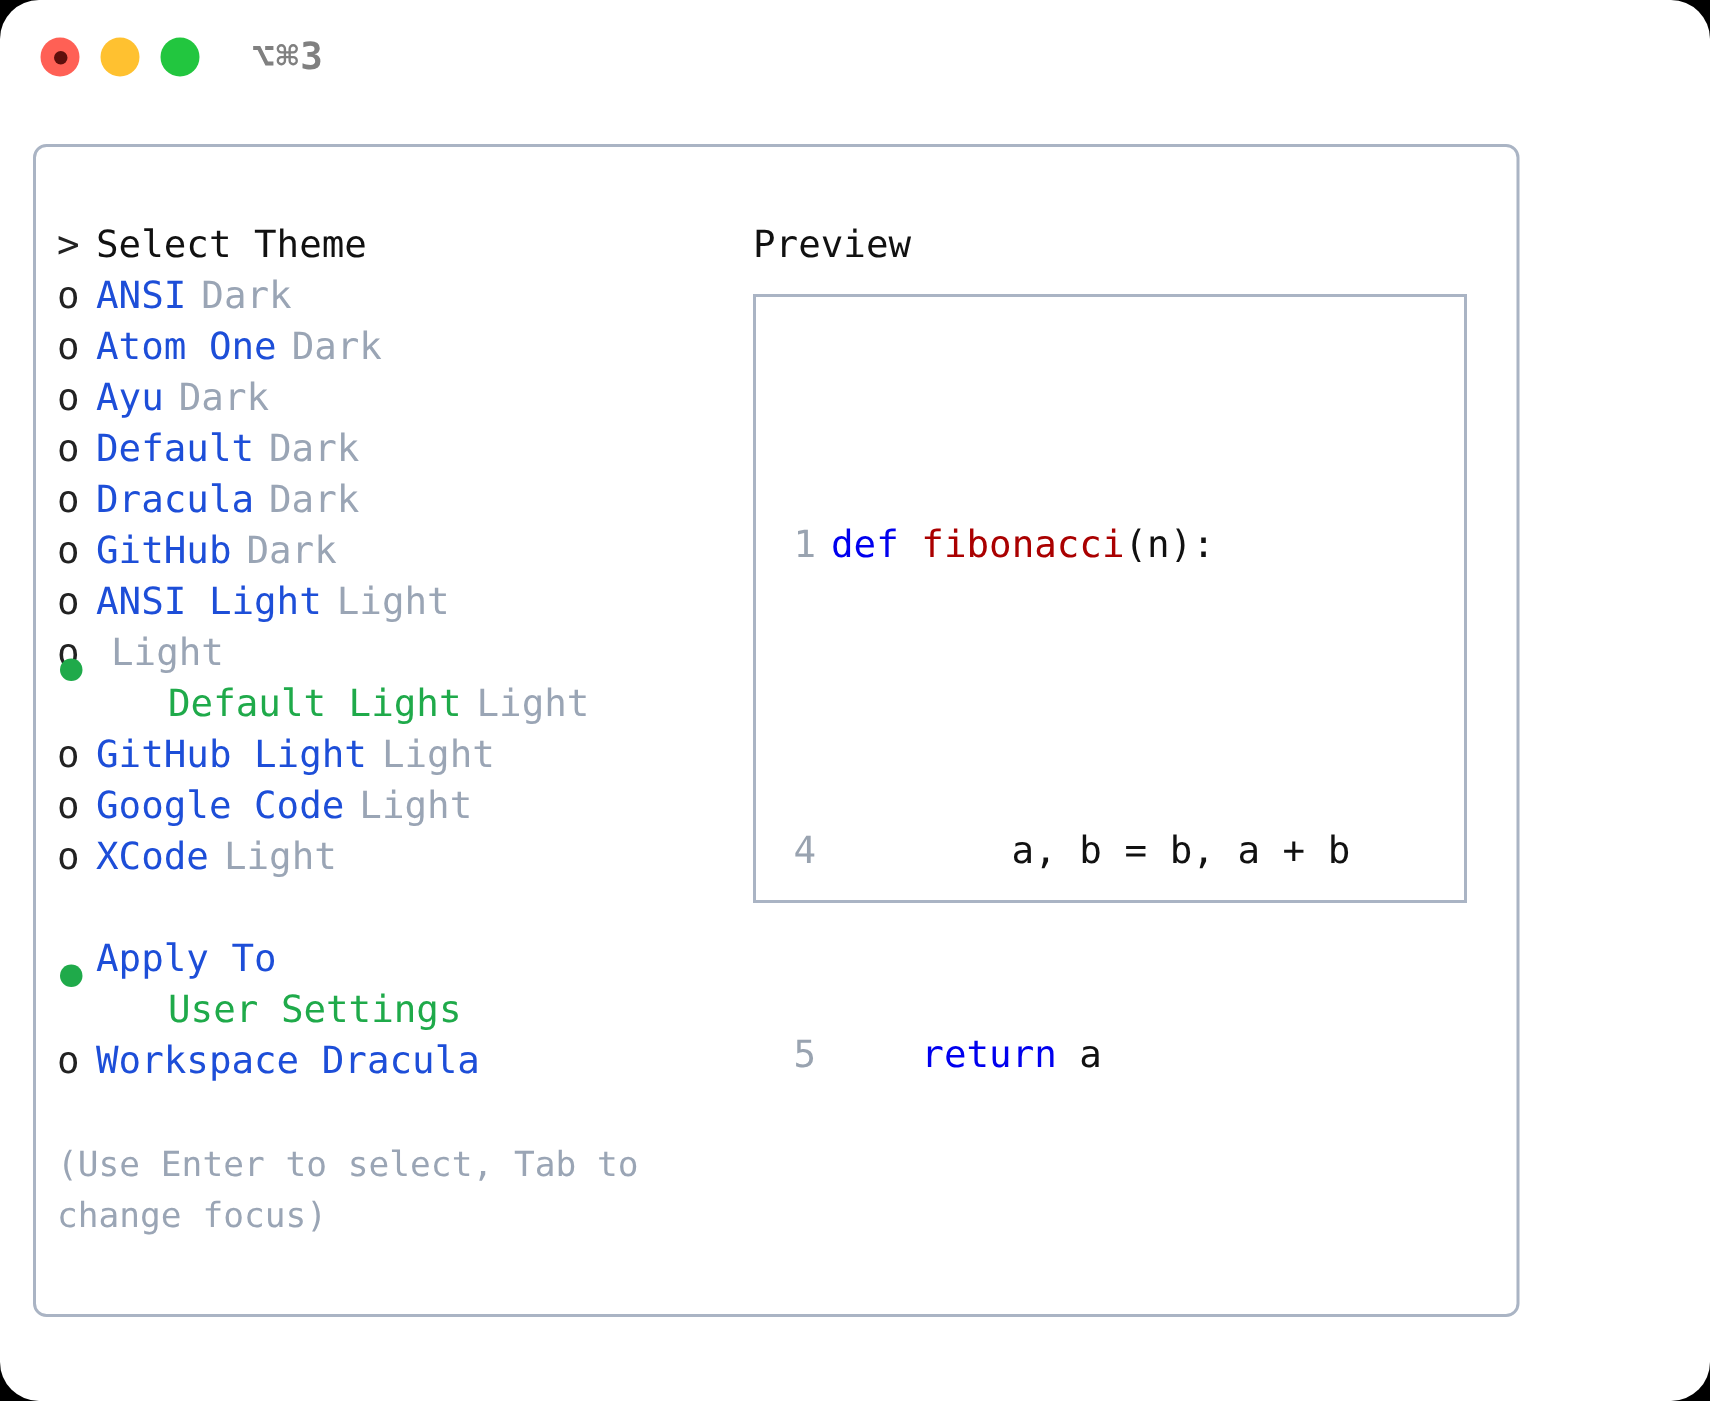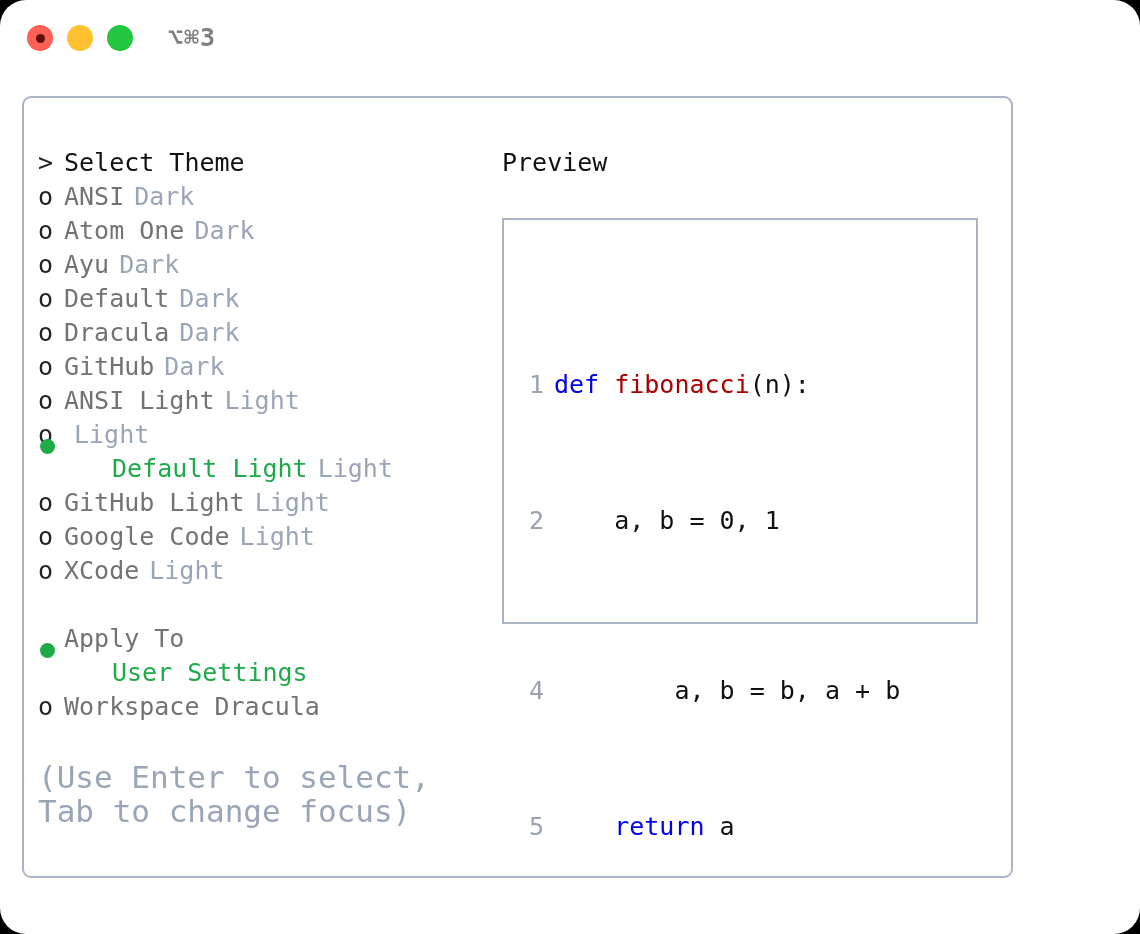--- a/index.html
+++ b/index.html
@@ -120,21 +120,21 @@
     content: "";
     position: absolute;
     left: 2px;
     top: -13px;
     width: 15px;
     height: 15px;
     border-radius: 50%;
     background: #1faa4a;
   }
   .label {
-    color: #737373;
+    color: #1d4ed8;
   }
   .label-bold {
     font-weight: normal;
     color: #111111;
   }
   .label-selected {
     color: #1faa4a;
     margin-left: 48px;
   }
   .tag {
@@ -142,40 +142,40 @@
     padding-left: 10px;
   }
 
   .spacer-sm { height: 34px; }
 
   .hint {
     position: absolute;
     left: 14px;
     top: 662px;
     width: 420px;
-    font-size: 31px;
+    font-size: 23px;
     line-height: 34px;
     color: #9aa5b5;
   }
 
   
   .right-col {
     position: absolute;
     left: 478px;
     top: 48px;
     width: 490px;
   }
   .preview-title {
     font-size: 25px;
     line-height: 34px;
     font-weight: normal;
     color: #111111;
   }
   .preview-box {
-    margin-top: 38px;
+    margin-top: 16px;
     width: 476px;
     height: 406px;
     border: 2px solid #aab4c4;
     box-sizing: border-box;
     background: #ffffff;
     position: relative;
   }
   .code {
     position: absolute;
     left: 12px;
@@ -313,21 +313,20 @@
       <div class="hint">(Use Enter to select, Tab to change focus)</div>
 
       <div class="right-col">
         <div class="preview-title">Preview</div>
 
         <div class="preview-box">
           <div class="code">
 
             <span class="code-line"><span class="ln">1</span><span class="kw">def </span><span class="fn">fibonacci</span><span class="pl">(n):</span></span>
 
-            <span class="code-line"><span class="ln">2</span><span class="pl">    a, b = 0, 1</span></span>
 
 
             <span class="code-line"><span class="ln">4</span><span class="pl">        a, b = b, a + b</span></span>
 
             <span class="code-line"><span class="ln">5</span><span class="pl">    </span><span class="kw">return</span><span class="pl"> a</span></span>
 
             
 
             
 

